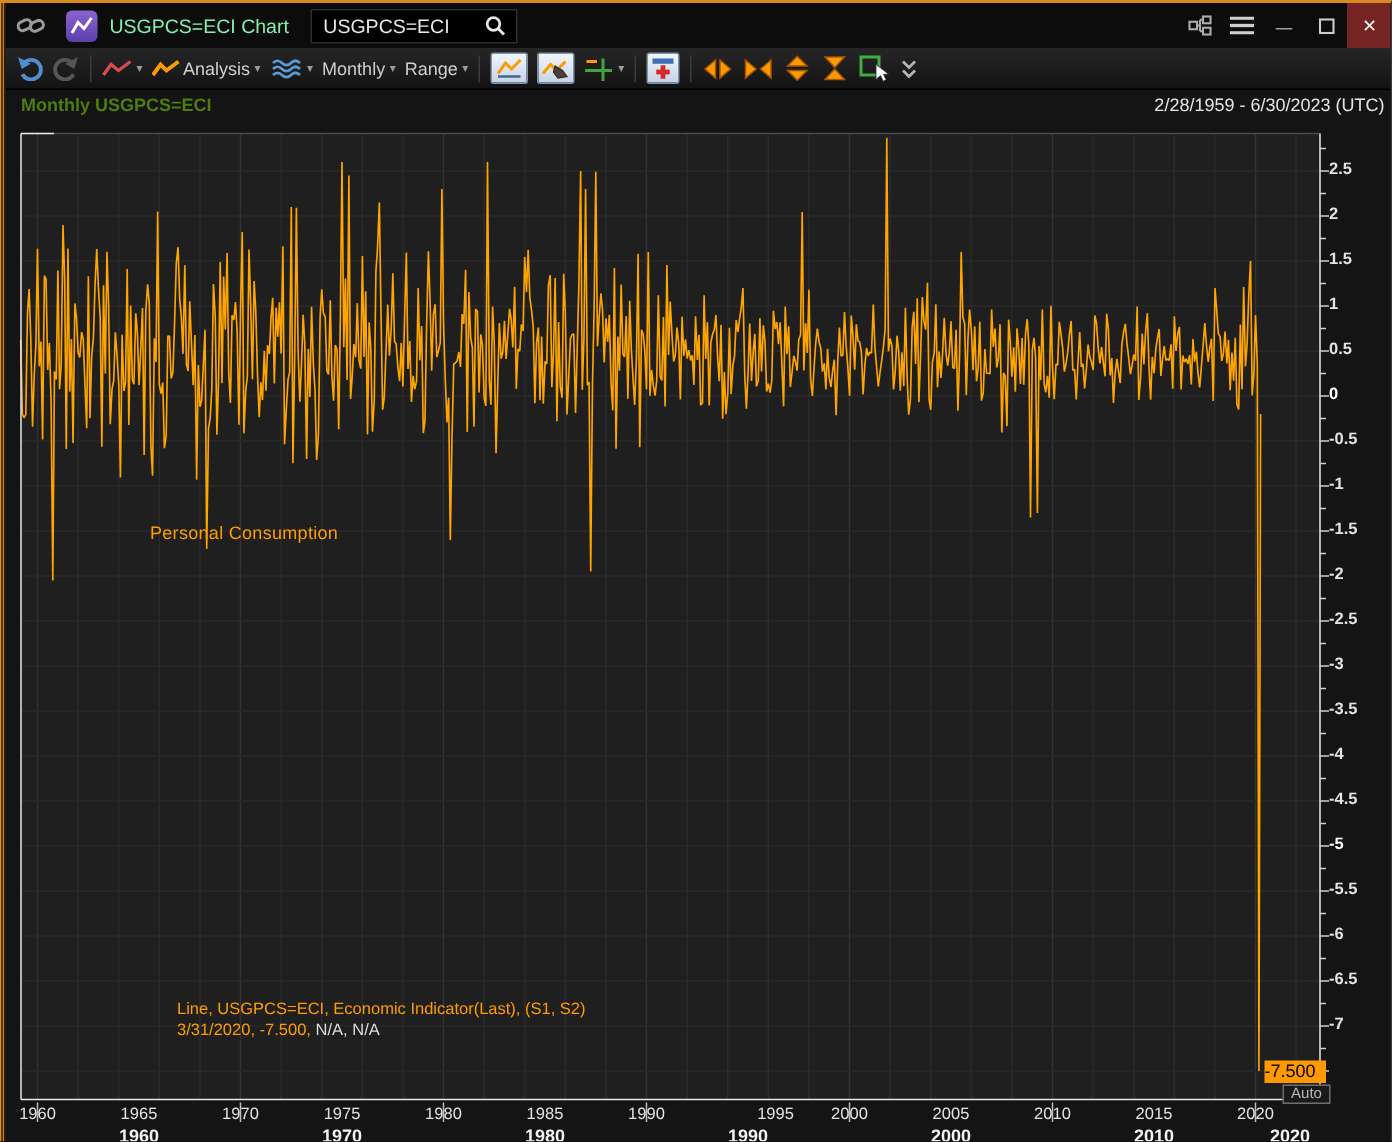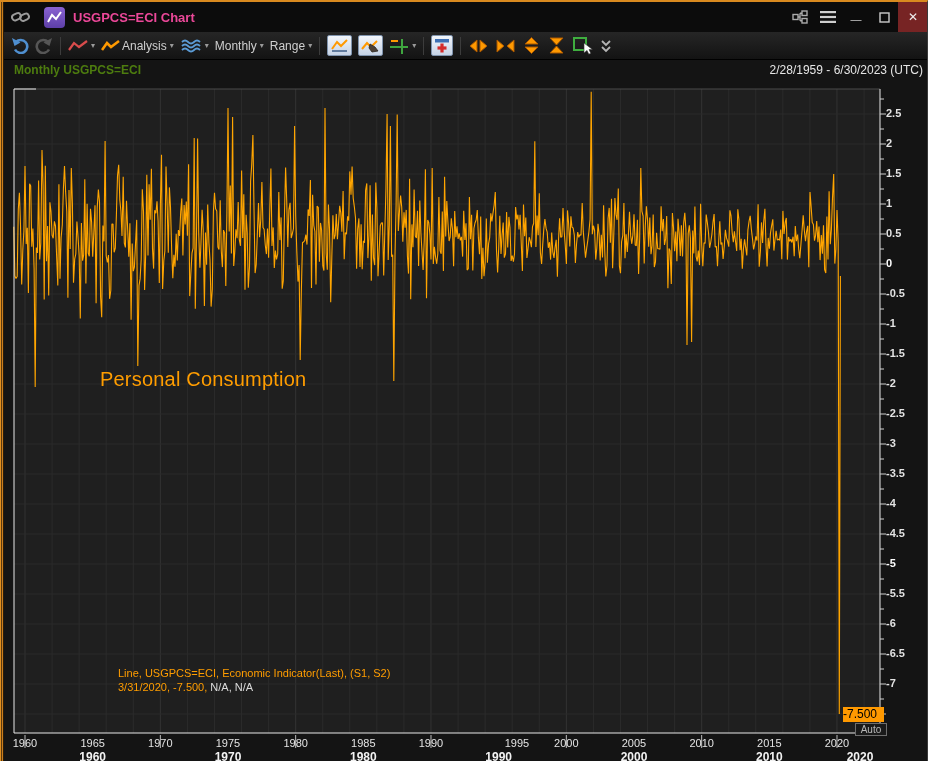--- a/index.html
+++ b/index.html
@@ -8,21 +8,21 @@
        border-top:2px solid #d98a1f;border-right:1px solid #3a3a3a;}
   #left-accent{position:absolute;left:0;top:0;width:4px;height:761px;
        background:linear-gradient(90deg,#e09020 0 1px,#5a3a10 1px 2px,#c97d1c 2px 3px,#2a1c08 3px);z-index:50;}
   
   #titlebar{position:absolute;left:4px;top:0;width:924px;height:30px;background:#0c0c0c;
        display:flex;align-items:center;}
   .tb-ico{display:flex;align-items:center;justify-content:center;height:24px;}
   #link-btn{width:26px;margin-left:4px;}
   #app-icon{width:21px;height:21px;border-radius:4px;background:linear-gradient(180deg,#8a63d2,#5d3fa8);
        display:flex;align-items:center;justify-content:center;margin-left:10px;}
-  #win-title{color:#ec4899;font-weight:bold;font-size:13px;margin-left:8px;white-space:nowrap;}
+  #win-title{color:#86efac;font-weight:normal;font-size:13px;margin-left:8px;white-space:nowrap;}
   #searchbox{margin-left:14px;width:138px;height:23px;background:#000;border:1px solid #2e2e2e;
        display:flex;align-items:center;padding:0 6px;}
   #searchbox input{flex:1;background:transparent;border:none;outline:none;color:#e8e8e8;font-size:13px;width:90px;}
   #tb-right{margin-left:auto;display:flex;align-items:center;height:30px;}
   .winbtn{width:28px;height:30px;display:flex;align-items:center;justify-content:center;color:#ccc;}
   #close-btn{width:30px;background:#772424;color:#eee;}
   
   #toolbar{position:absolute;left:4px;top:30px;width:924px;height:28px;
        background:linear-gradient(180deg,#262626,#131313);border-bottom:1px solid #000;
        display:flex;align-items:center;padding-left:4px;}
@@ -38,21 +38,21 @@
   #chart-title{position:absolute;left:14px;top:3px;color:#4d7c0f;font-size:12px;font-weight:bold;}
   #chart-range{position:absolute;right:5px;top:3px;color:#e6e6e6;font-size:12px;}
   .ylab{position:absolute;left:886px;width:42px;color:#e3e3e3;font-size:11px;text-align:left;font-weight:bold;}
   .ylab.bold{font-weight:bold;color:#fff;}
   .xlab1{position:absolute;width:44px;text-align:center;color:#e3e3e3;font-size:11px;top:677px;}
   .xlab2{position:absolute;width:48px;text-align:center;color:#f2f2f2;font-size:12px;font-weight:bold;top:690px;}
   #last-badge{position:absolute;left:843px;top:647px;width:41px;height:15px;background:#ff9900;
        color:#000;font-size:12px;font-weight:normal;text-align:left;line-height:15px;}
   #auto-badge{position:absolute;left:855px;top:663px;width:32px;height:13px;border:1px solid #6e6e6e;
        background:#1a1a1a;color:#b8b8b8;font-size:10px;text-align:center;line-height:11px;}
-  #pc-label{position:absolute;left:100px;top:308px;color:#ff9d00;font-size:20px;letter-spacing:.2px;}
+  #pc-label{position:absolute;left:100px;top:288px;color:#ff9d00;font-size:12px;letter-spacing:.2px;}
   #legend{position:absolute;left:118px;top:606px;font-size:11px;line-height:14px;}
   #legend .l1{color:#ff9d00;}
   #legend .lo{color:#ff9d00;}
   #legend .lw{color:#dcdcdc;}
 </style>
 </head>
 <body>
 
 <div id="win">
   <div id="left-accent"></div>
@@ -65,20 +65,27 @@
         <rect x="9" y="5" width="9" height="6" rx="3" transform="rotate(-25 14 8)"></rect>
           </g>
         </svg>
     </div>
     <div id="app-icon">
       <svg width="17" height="15" viewBox="0 0 17 15">
           <polyline points="2,12 6,5 10,9 15,2" fill="none" stroke="#fff" stroke-width="2"></polyline>
         </svg>
     </div>
     <div id="win-title">USGPCS=ECI Chart</div>
+    <div id="searchbox">
+      <input value="USGPCS=ECI" style="">
+      <svg width="15" height="15" viewBox="0 0 15 15">
+        <circle cx="6" cy="6" r="4.2" fill="none" stroke="#e8e8e8" stroke-width="1.8"></circle>
+        <line x1="9.2" y1="9.2" x2="13" y2="13" stroke="#e8e8e8" stroke-width="2"></line>
+        </svg>
+    </div>
     <div id="tb-right">
       <div class="winbtn">
         <svg width="16" height="14" viewBox="0 0 16 14">
             <g stroke="#ababab" stroke-width="1.4" fill="none">
           <rect x="1" y="4.5" width="5" height="5"></rect>
               <rect x="10" y="1" width="5" height="4.5"></rect>
           <rect x="10" y="8.5" width="5" height="4.5"></rect>
               <path d="M6 7 h2 M8 3.2 v7.6 M8 3.2 h2 M8 10.8 h2"></path>
             </g>
           </svg>

